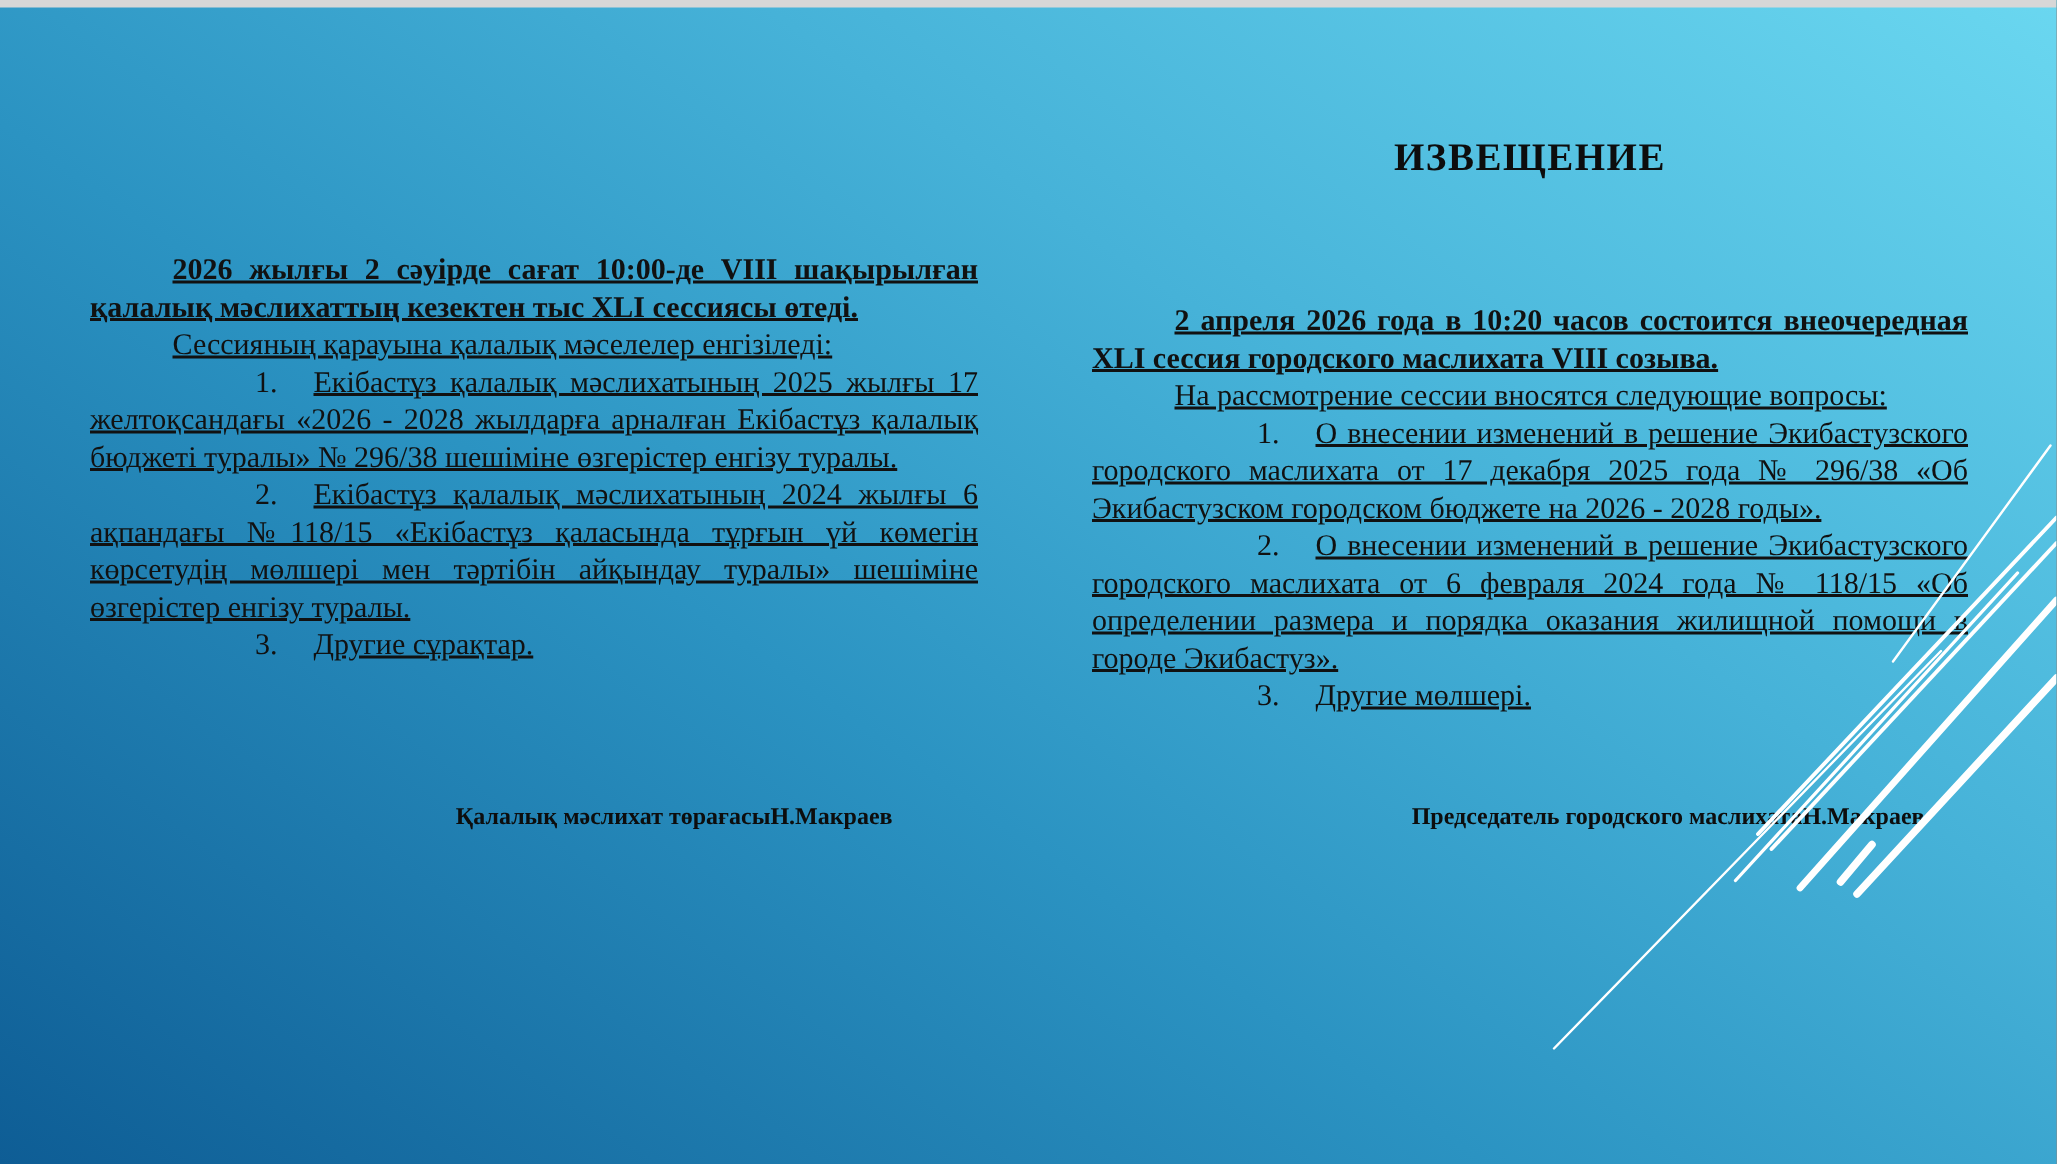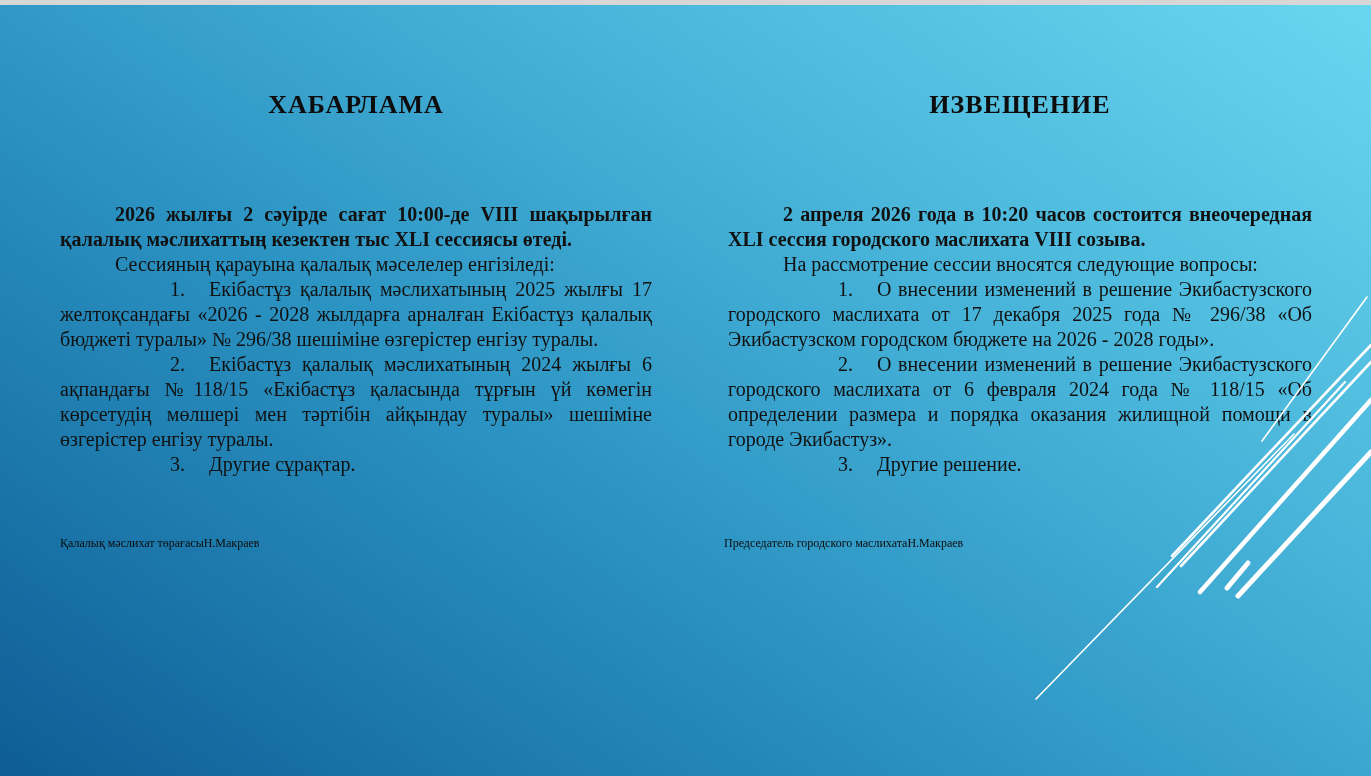--- a/index.html
+++ b/index.html
@@ -29,64 +29,63 @@
     margin: 0; text-align: center;
     font-size: 26px; font-weight: bold;
     letter-spacing: 1px; line-height: 34px;
     color: #0d0d0d;
   }
   .body-text {
     margin-top: 80px;
     font-size: 20px; line-height: 25px;
     text-align: justify;
   }
-  .body-text p { margin: 0; text-indent: 55px; }
+  .body-text p { margin: 0; text-indent: 55px; text-decoration: underline; }
   .p-bold { font-weight: bold; }
   .item-num { display: inline-block; }
   .item-tab { display: inline-block; width: 24px; }
   .signature {
     position: absolute; top: 536px;
-    display: flex; justify-content: flex-start;
-    font-size: 12px; font-weight: normal; color: #0d0d0d;
+    display: flex; justify-content: flex-end;
+    font-size: 16px; font-weight: bold; color: #0d0d0d;
     white-space: nowrap;
   }
   .sig-left  { left: 60px;  width: 535px; }
   .sig-right { left: 724px; width: 559px; }
   .decor-lines {
     position: absolute; top: 0; left: 0;
     width: 1371px; height: 776px;
     pointer-events: none;
   }
   .decor-lines line { stroke: #ffffff; stroke-linecap: round; }
 </style>
 </head>
 <body>
 
 <div class="slide">
   <div class="top-strip"></div>
 
   <div class="col col-left">
-    <h1 class="col-title">ХАБАРЛАМА</h1>
     <div class="body-text">
       <p class="p-bold">2026 жылғы 2 сәуірде сағат 10:00-де VIII шақырылған қалалық мәслихаттың кезектен тыс XLI сессиясы өтеді.</p>
       <p>Сессияның қарауына қалалық мәселелер енгізіледі:</p>
       <p><span class="item-num">1.</span><span class="item-tab"></span><span>Екібастұз қалалық мәслихатының 2025 жылғы 17 желтоқсандағы «2026 - 2028 жылдарға арналған Екібастұз қалалық бюджеті туралы» № 296/38 шешіміне өзгерістер енгізу туралы.</span></p>
       <p><span class="item-num">2.</span><span class="item-tab"></span><span>Екібастұз қалалық мәслихатының 2024 жылғы 6 ақпандағы №118/15 «Екібастұз қаласында тұрғын үй көмегін көрсетудің мөлшері мен тәртібін айқындау туралы» шешіміне өзгерістер енгізу туралы.</span></p>
       <p><span class="item-num">3.</span><span class="item-tab"></span><span>Другие сұрақтар.</span></p>
     </div>
   </div>
 
   <div class="col col-right">
     <h1 class="col-title">ИЗВЕЩЕНИЕ</h1>
     <div class="body-text">
       <p class="p-bold">2 апреля 2026 года в 10:20 часов состоится внеочередная XLI сессия городского маслихата VIII созыва.</p>
       <p>На рассмотрение сессии вносятся следующие вопросы:</p>
       <p><span class="item-num">1.</span><span class="item-tab"></span><span>О внесении изменений в решение Экибастузского городского маслихата от 17 декабря 2025 года № 296/38 «Об Экибастузском городском бюджете на 2026 - 2028 годы».</span></p>
       <p><span class="item-num">2.</span><span class="item-tab"></span><span>О внесении изменений в решение Экибастузского городского маслихата от 6 февраля 2024 года № 118/15 «Об определении размера и порядка оказания жилищной помощи в городе Экибастуз».</span></p>
-      <p><span class="item-num">3.</span><span class="item-tab"></span><span>Другие решение.</span></p>
+      <p><span class="item-num">3.</span><span class="item-tab"></span><span>Другие мөлшері.</span></p>
     </div>
   </div>
 
   <div class="signature sig-left">
     <span>Қалалық мәслихат төрағасы</span>
     <span>Н.Макраев</span>
   </div>
   <div class="signature sig-right">
     <span>Председатель городского маслихата</span>
     <span>Н.Макраев</span>

